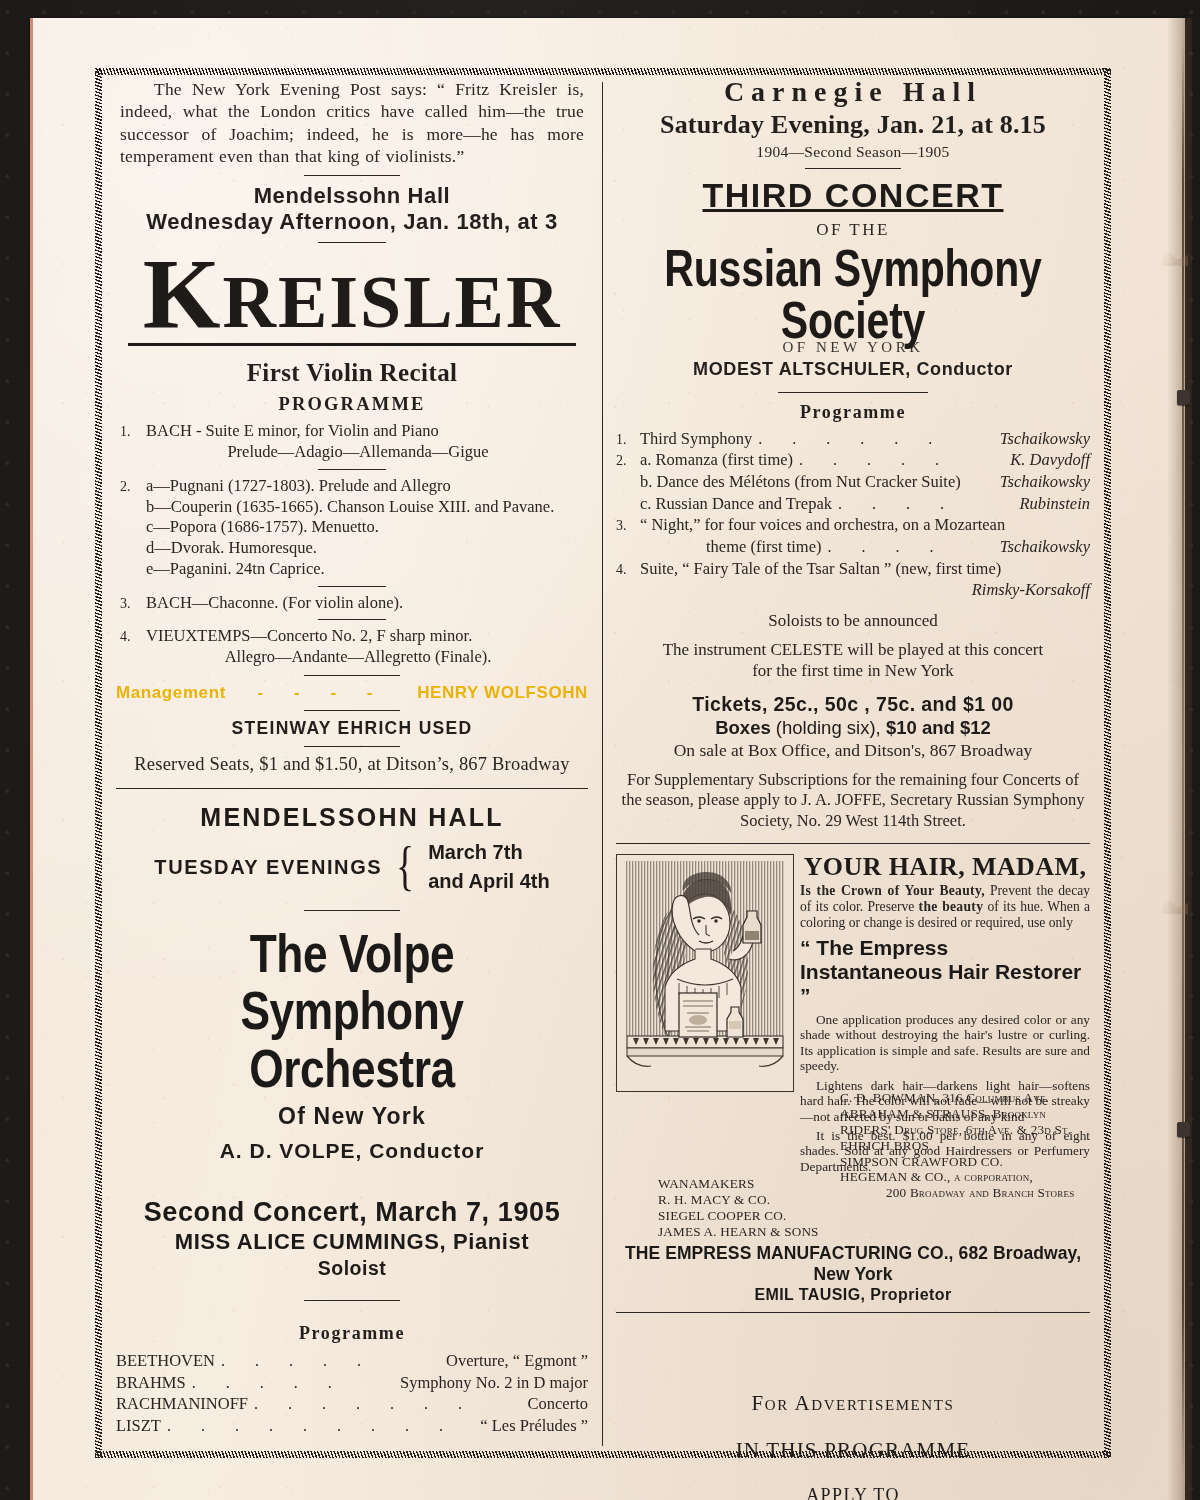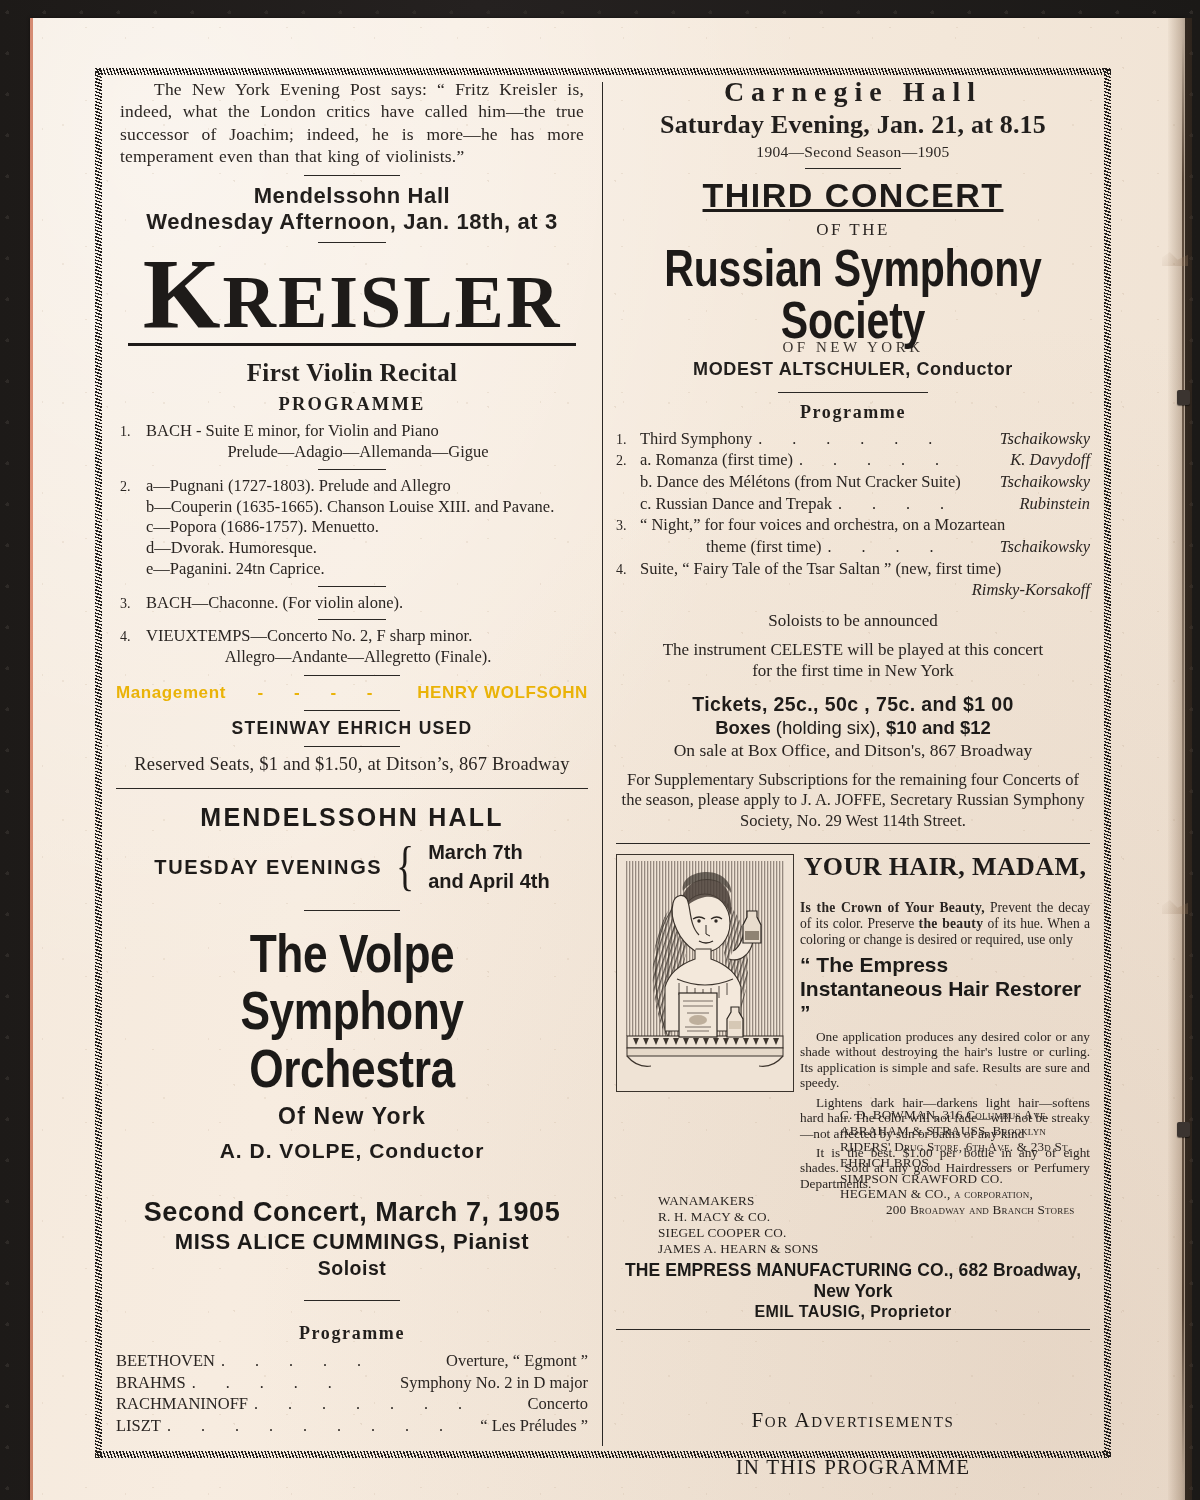--- a/index.html
+++ b/index.html
@@ -172,21 +172,21 @@
     letter-spacing:.6px;color:#1c1a18;margin-top:1px;}
 
   
   .hair-ad{display:flex;gap:8px;margin-top:10px;}
   .hair-img{width:176px;flex:none;}
   .engraving{width:176px;height:236px;position:relative;overflow:hidden;
     background:#efe3d5;border:1px solid #3a332c;}
   .hair-txt{flex:1;}
   .yourhair{font-family:"Liberation Serif",serif;font-weight:bold;font-size:26px;
     letter-spacing:.4px;color:#1e1b19;text-align:center;line-height:1;}
-  .hairp{font-size:13.6px;line-height:1.18;color:#2a2522;text-align:justify;margin-top:20px;}
+  .hairp{font-size:13.6px;line-height:1.18;color:#2a2522;text-align:justify;margin-top:3px;}
   .hairp b{font-weight:bold;letter-spacing:.3px;}
   .empress{font-family:"Liberation Sans",sans-serif;font-weight:bold;font-size:21px;
     color:#1c1a18;line-height:1.14;margin-top:5px;}
   .hairp2{font-size:13.3px;line-height:1.16;color:#2a2522;text-align:justify;margin-top:4px;}
   .hairp2 .ind{text-indent:16px;display:block;}
   .stores{font-size:13.2px;line-height:1.2;color:#2a2522;}
   .stores .sc{font-variant:small-caps;letter-spacing:.2px;}
   .store-cols{display:flex;gap:10px;margin-top:2px;}
   .store-l{width:172px;flex:none;padding-left:42px;}
   .store-r{flex:1;}

